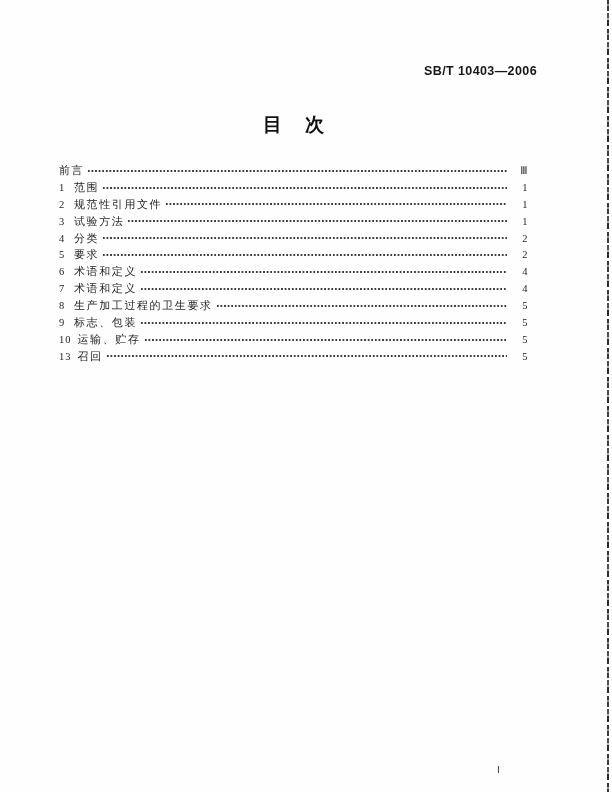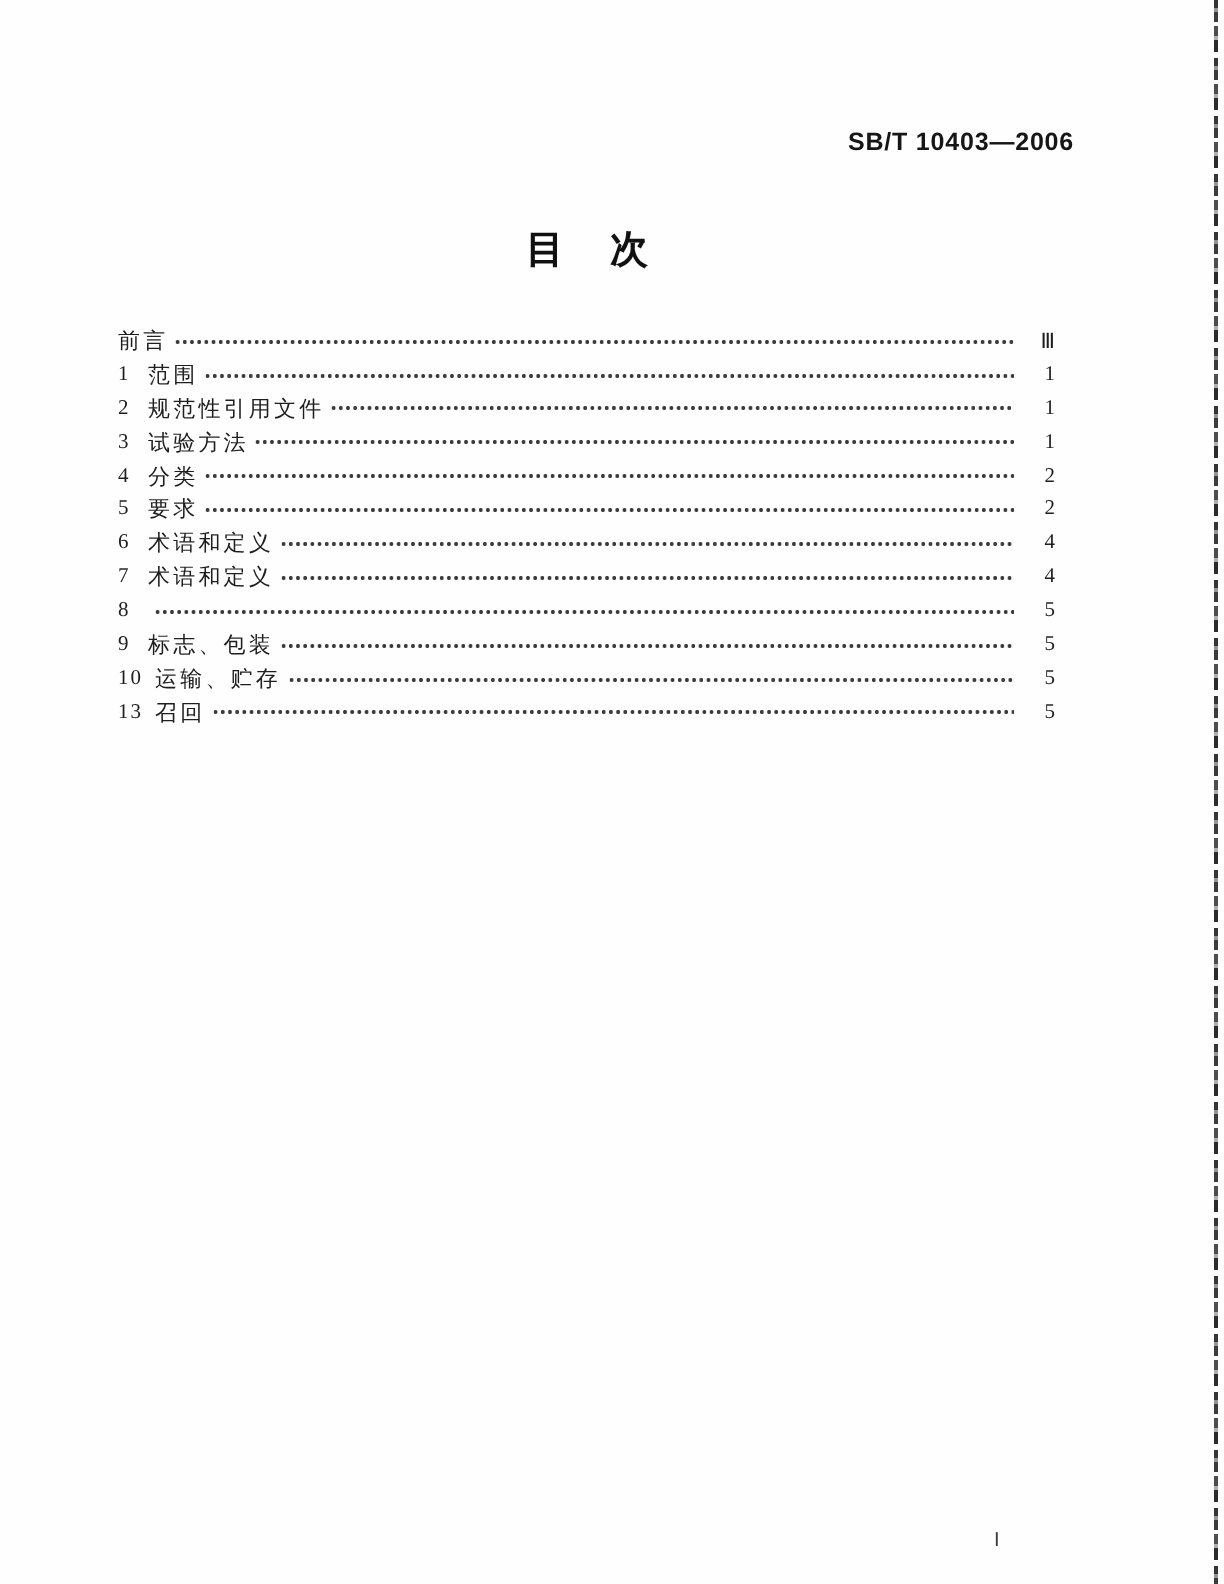--- a/index.html
+++ b/index.html
@@ -154,20 +154,21 @@
         <span class="toc-page">4</span>
       </div>
       <div class="toc-row">
         <span class="toc-num">7</span>
         <span class="toc-label">术语和定义</span>
         <span class="toc-leader"></span>
         <span class="toc-page">4</span>
       </div>
       <div class="toc-row">
         <span class="toc-num">8</span>
+        <span class="toc-label">生产加工过程的卫生要求</span>
         <span class="toc-leader"></span>
         <span class="toc-page">5</span>
       </div>
       <div class="toc-row">
         <span class="toc-num">9</span>
         <span class="toc-label">标志、包装</span>
         <span class="toc-leader"></span>
         <span class="toc-page">5</span>
       </div>
       <div class="toc-row">

